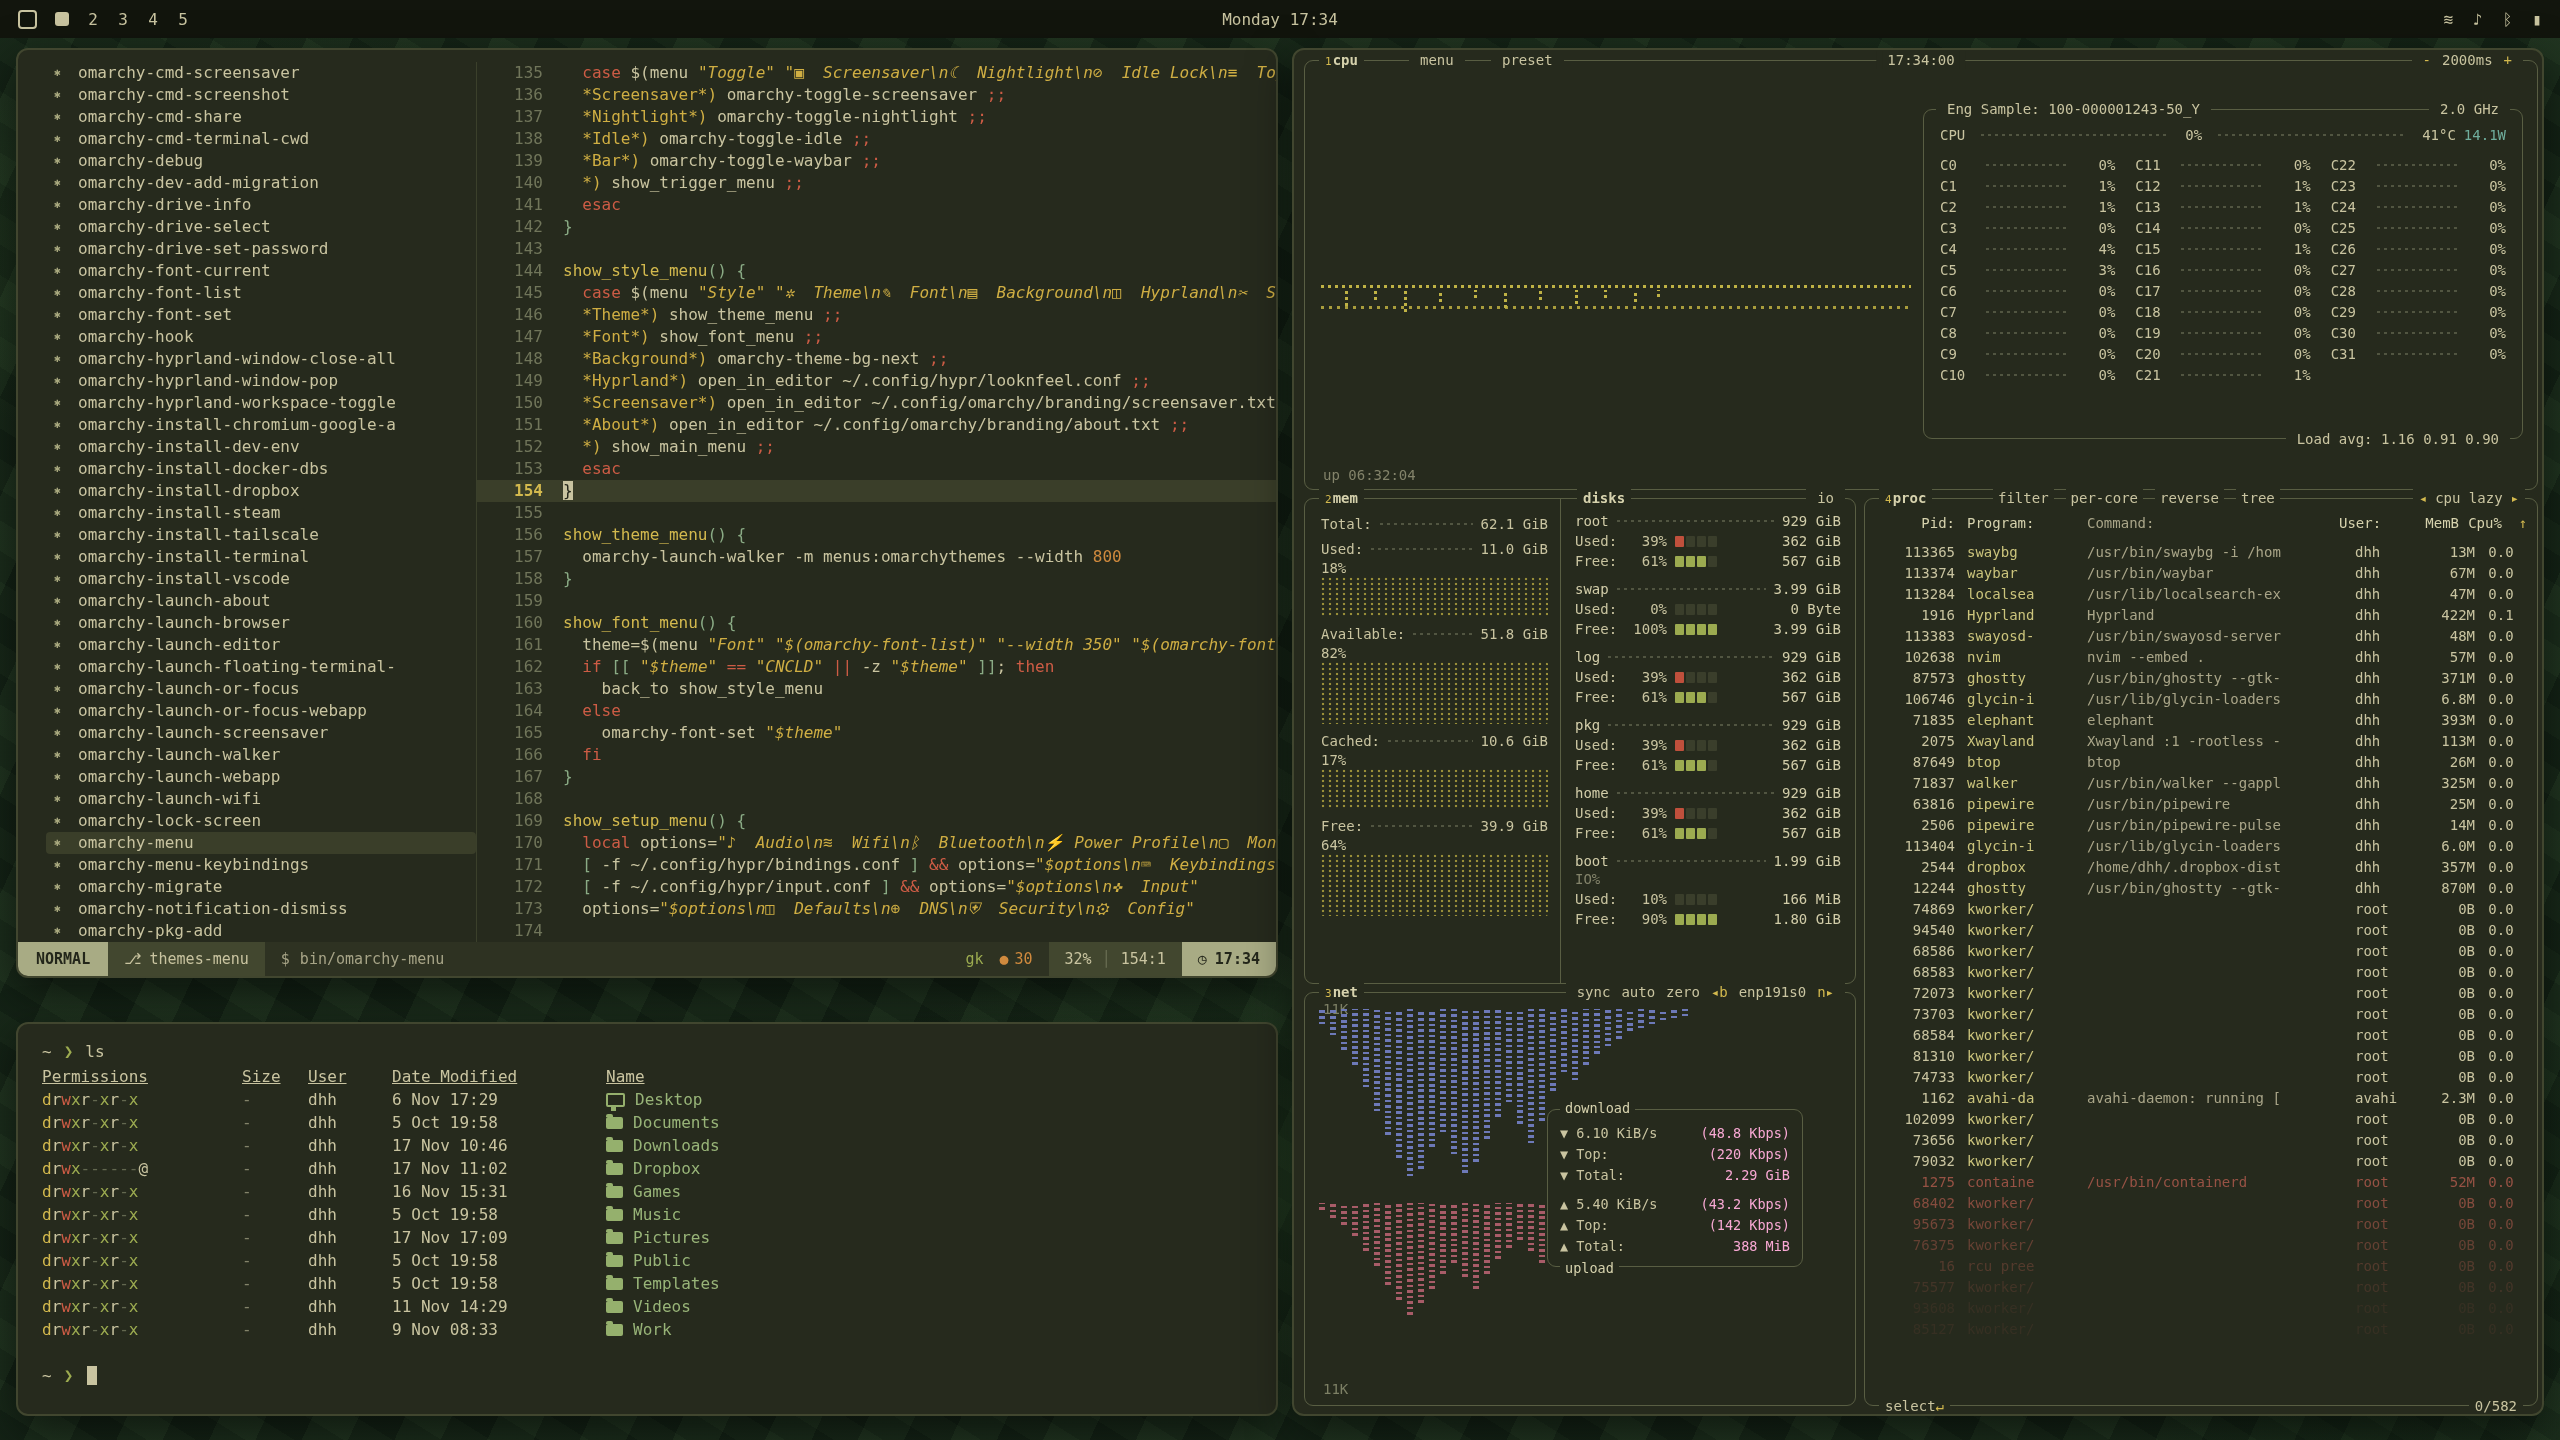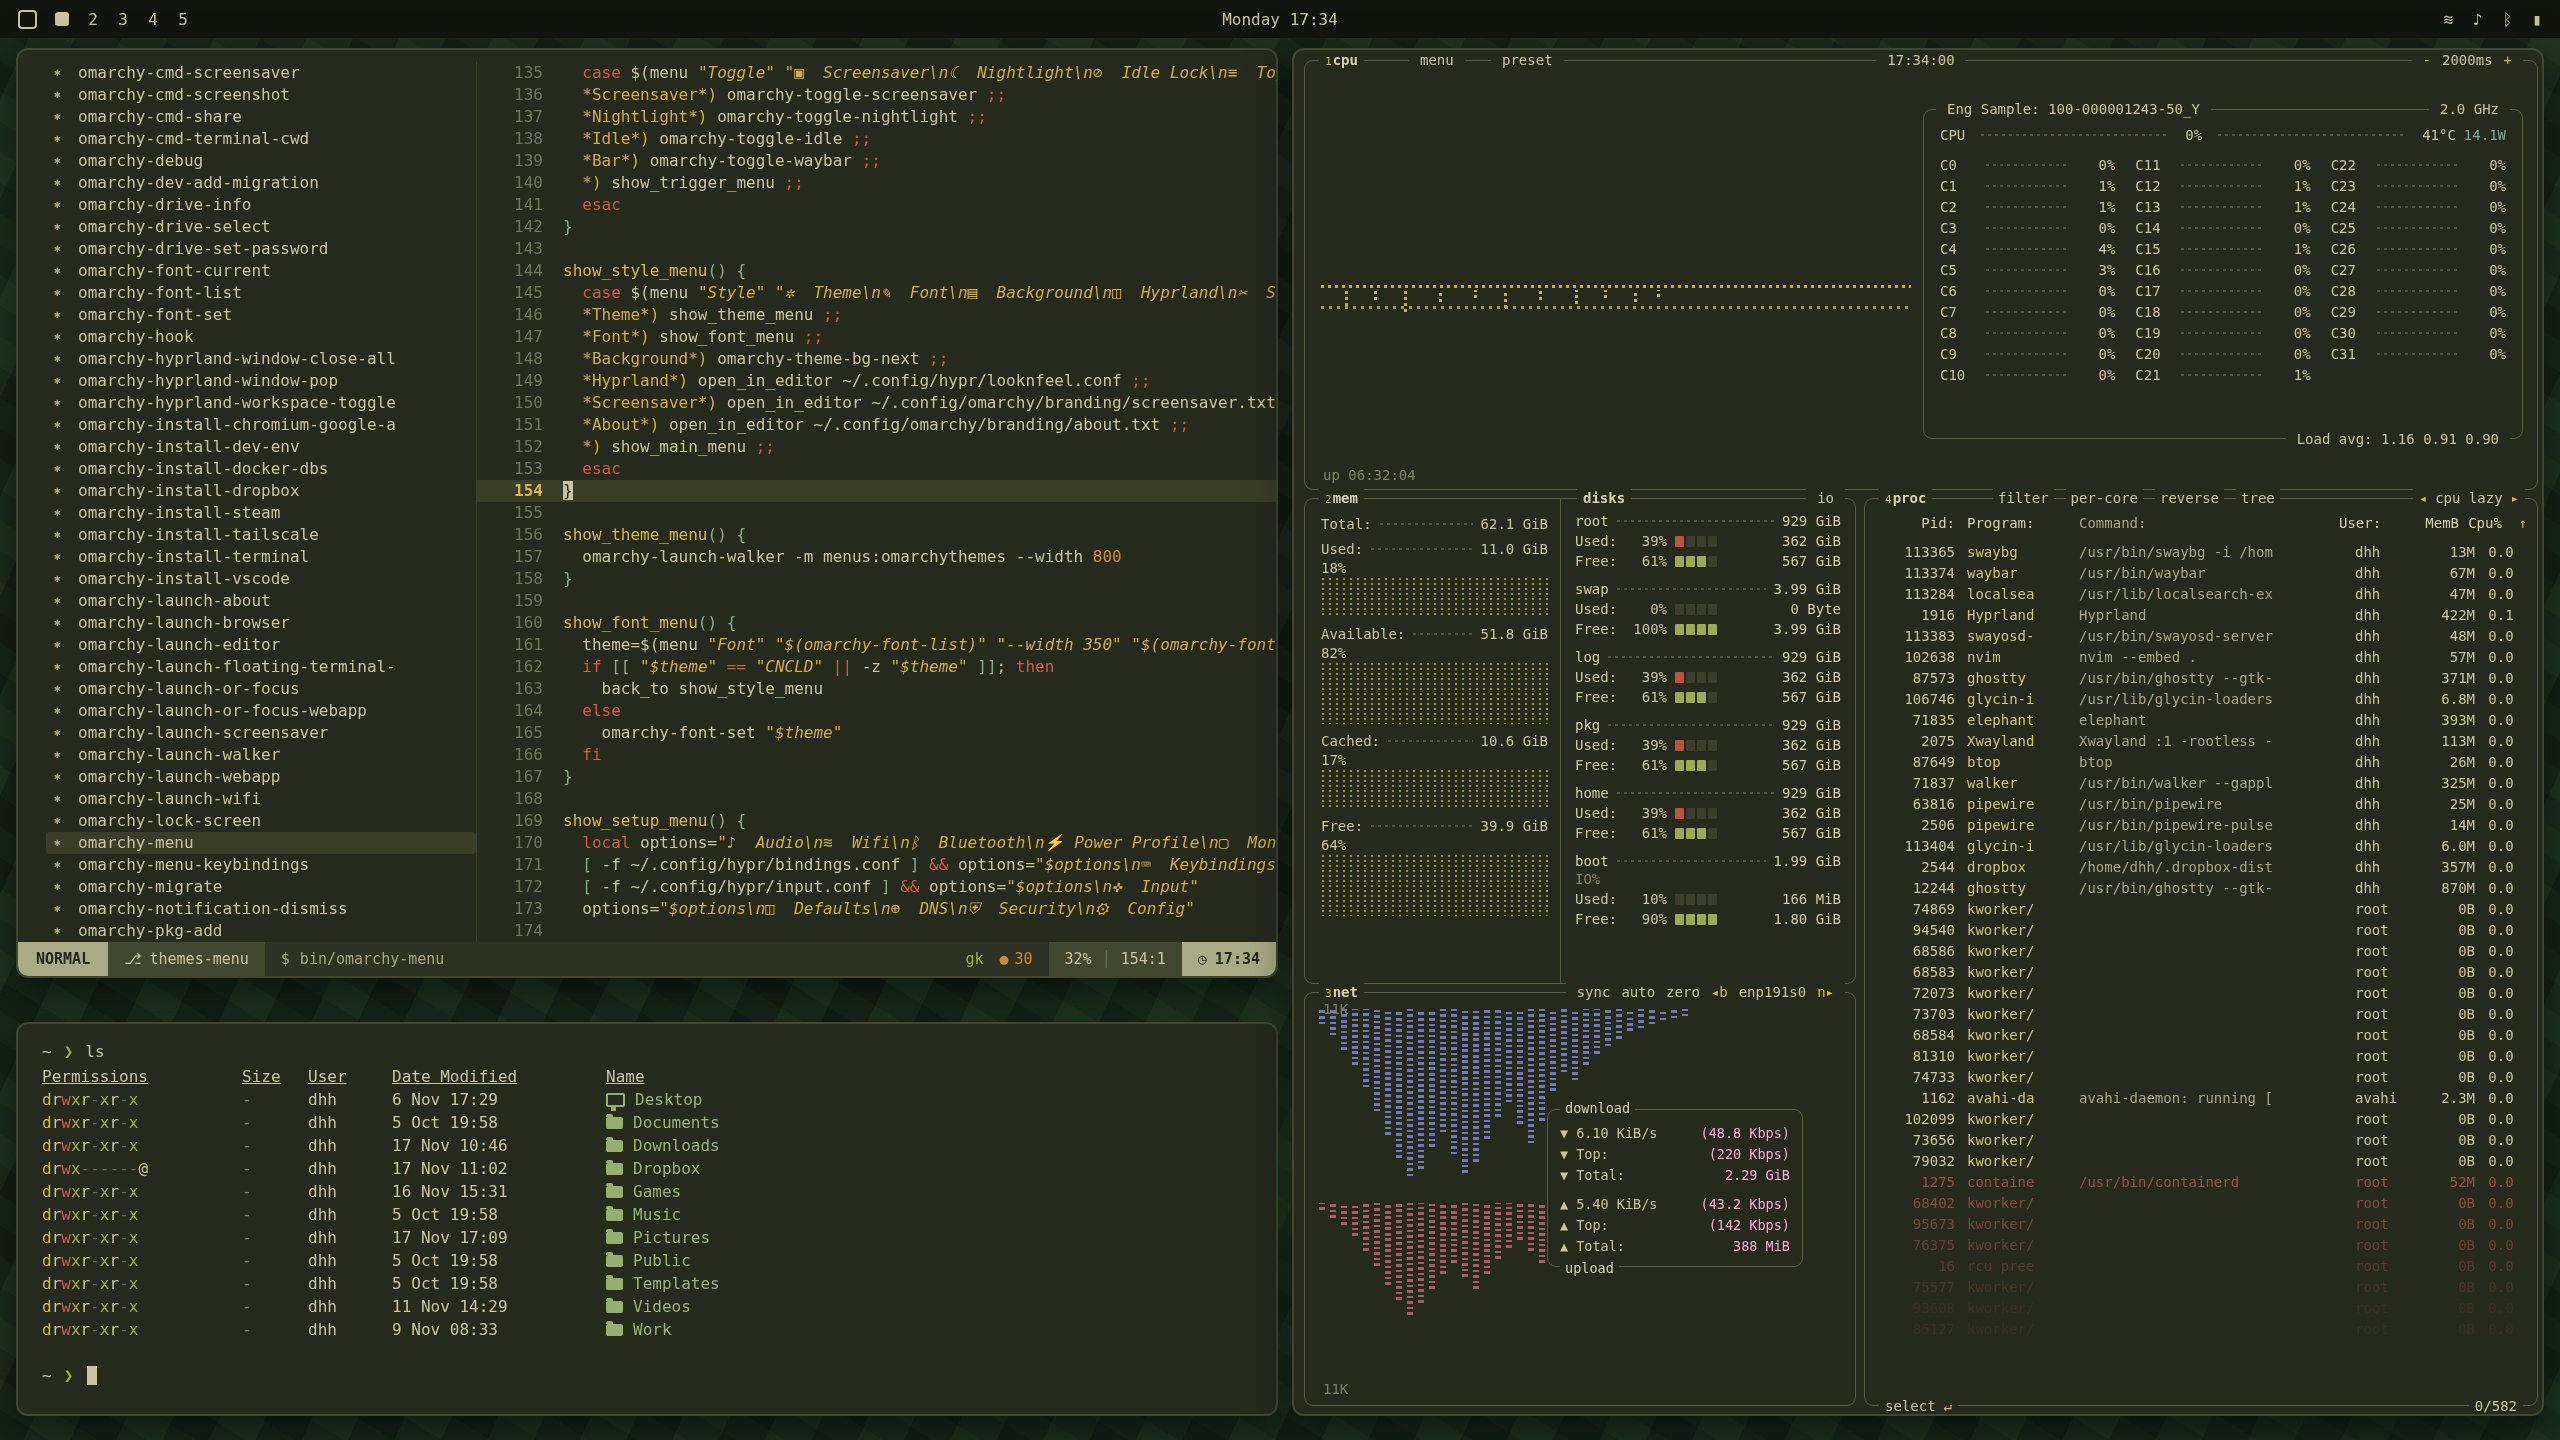--- a/index.html
+++ b/index.html
@@ -138,28 +138,28 @@
   .ns-title{position:absolute;background:var(--winbg);padding:0 5px;color:#d6d2ad;left:12px}
   
   #proc-box{left:570px;top:448px;width:672px;height:906px}
   .proc-opts{position:absolute;top:-10px;left:128px;display:flex;gap:12px}
   .proc-sort{position:absolute;top:-10px;right:12px;background:var(--winbg);padding:0 6px;display:flex;gap:8px;line-height:18px}
   .prochead{position:absolute;top:16px;left:12px;right:10px;display:flex;color:#d6d2ad}
   .procrows{position:absolute;top:42px;bottom:24px;left:12px;right:10px;overflow:hidden}
   .prow{display:flex;height:21px;align-items:center}
   .c-pid{width:78px;text-align:right;flex:none}
   .c-prog{width:100px;margin-left:12px;flex:none;overflow:hidden}
-  .c-cmd{flex:1;margin-left:12px;color:#a9a588;overflow:hidden;white-space:nowrap}
+  .c-cmd{flex:1;margin-left:20px;color:#a9a588;overflow:hidden;white-space:nowrap}
   .c-user{width:64px;flex:none}
   .c-mem{width:56px;text-align:right;flex:none}
   .c-cpu{width:52px;text-align:center;flex:none}
   .prow .c-prog{color:#cbc47c}
   .prow.fade,.prow.fade .c-prog,.prow.fade .c-cmd{color:#a8584a}
   .sort-arrow{width:16px;text-align:right;color:var(--yellow)}
-  .pfoot{position:absolute;bottom:-10px;left:14px;background:var(--winbg);padding:0 6px;display:flex;gap:8px;line-height:18px}
+  .pfoot{position:absolute;bottom:-10px;left:14px;background:var(--winbg);padding:0 6px;display:flex;line-height:18px}
   .pcount{position:absolute;bottom:-10px;right:14px;background:var(--winbg);padding:0 6px;line-height:18px;color:var(--beige)}
 </style>
 </head>
 <body>
 
 <div>
 
   <div id="topbar">
     <div class="tb-left">
       <span class="tb-logo"></span>

